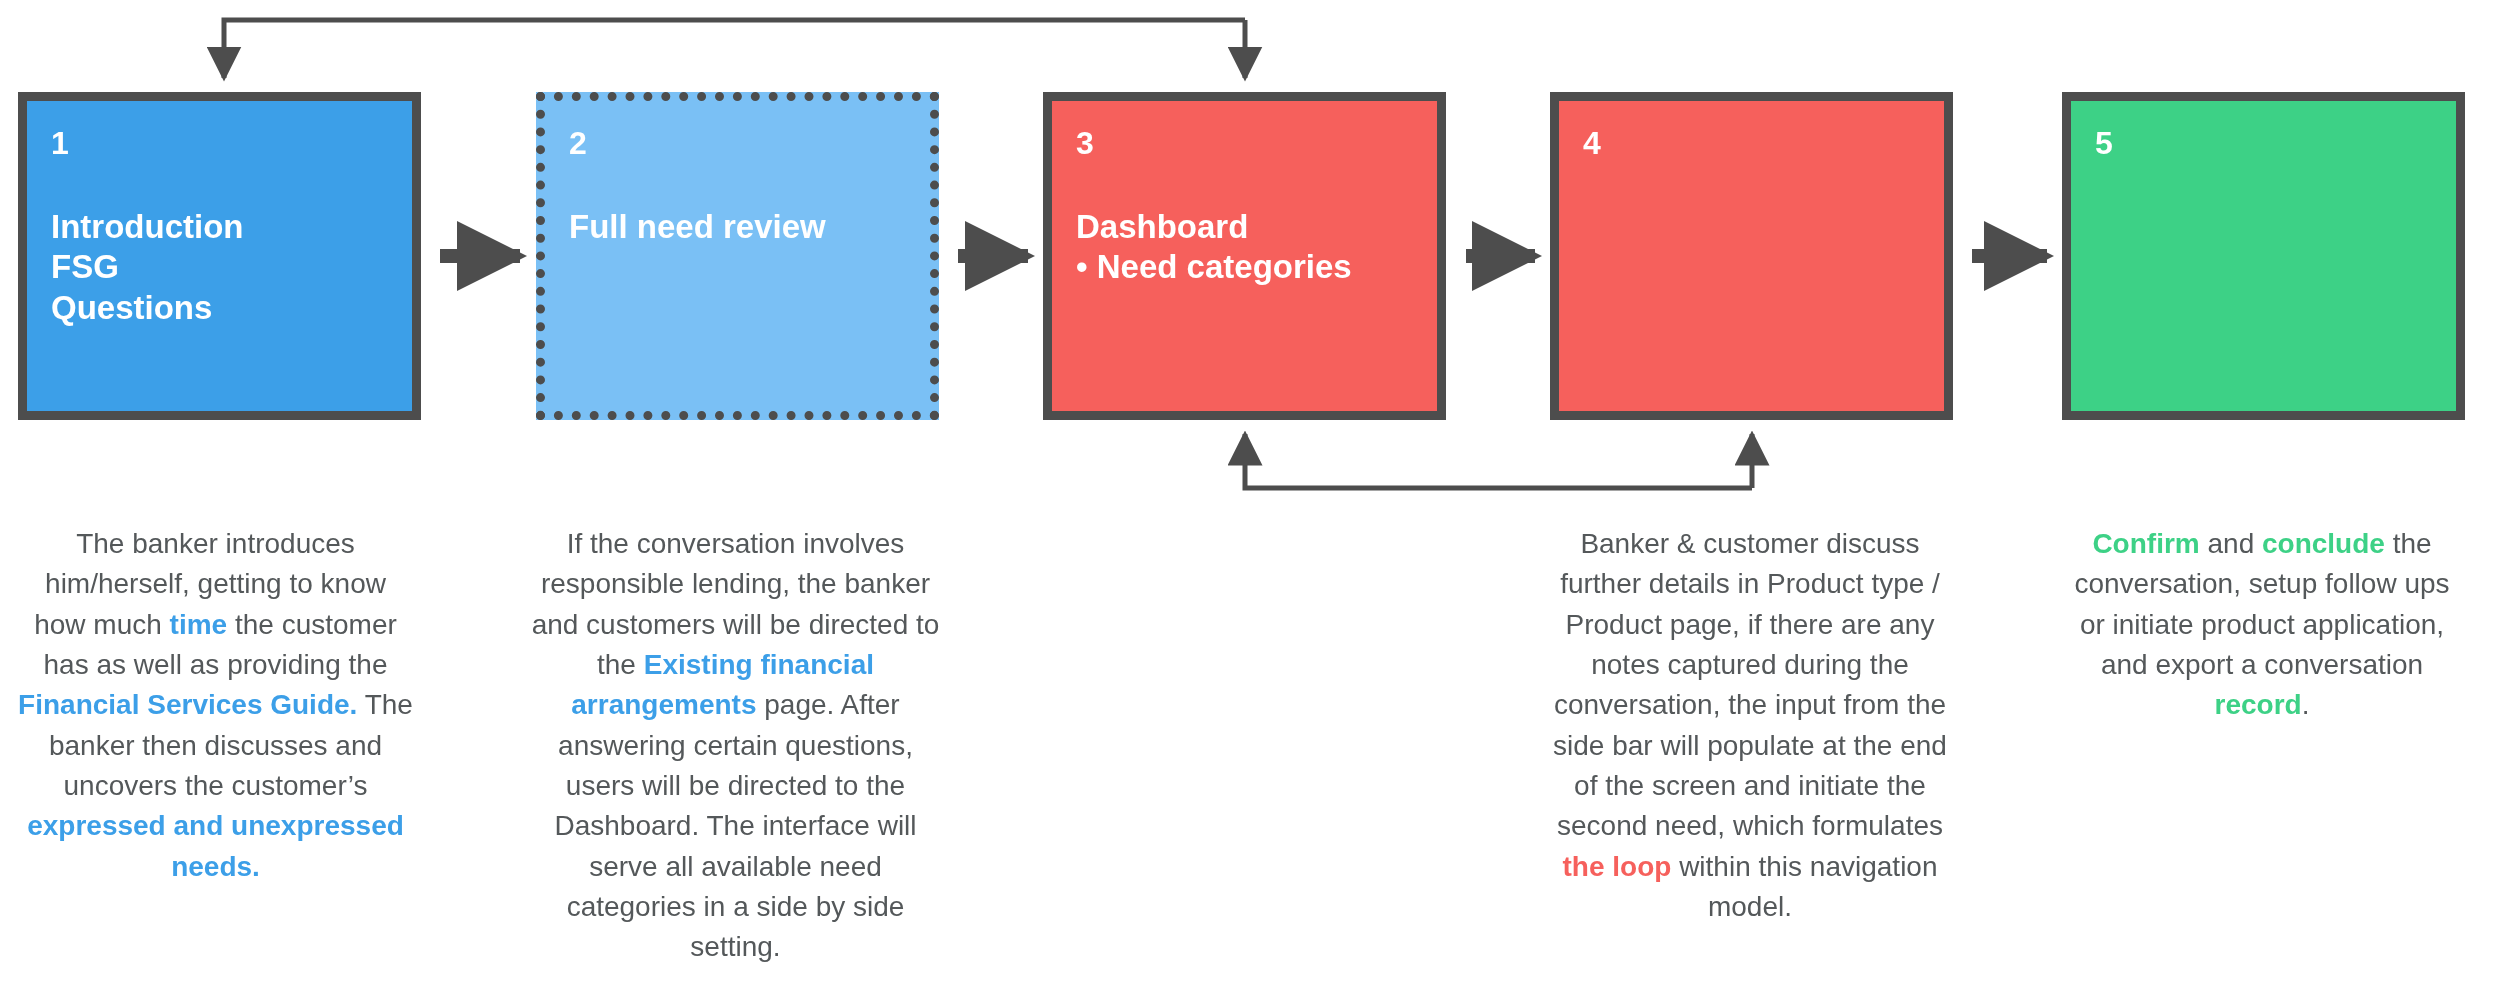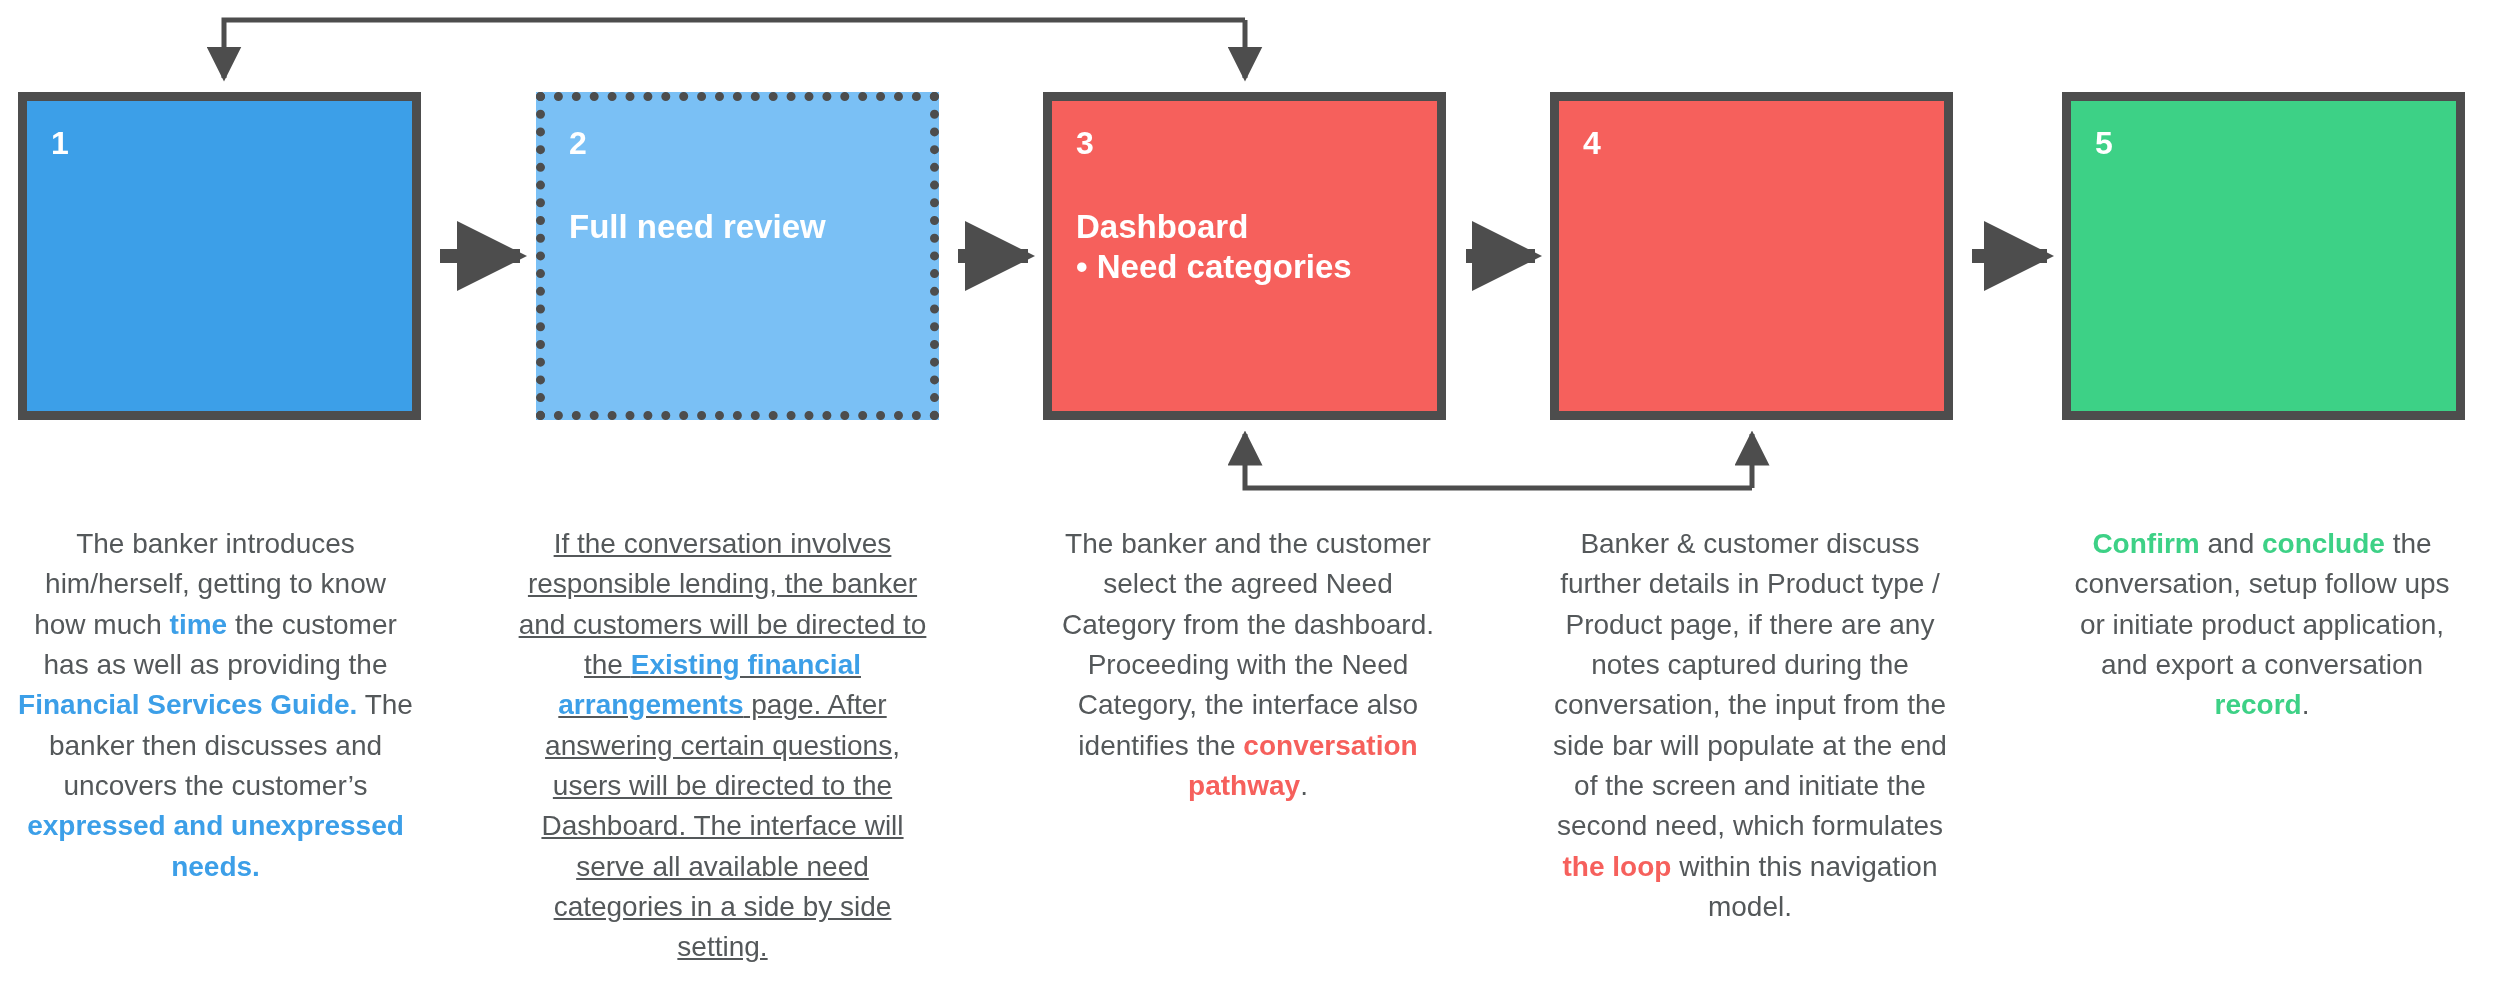--- a/index.html
+++ b/index.html
@@ -68,21 +68,21 @@
     position: absolute;
     top: 524px;
     width: 400px;
     font-size: 28px;
     line-height: 1.44;
     color: #54585a;
     letter-spacing: 0px;
     text-align: center;
   }
   #cap1 { left: 18px;   width: 395px; }
-  #cap2 { left: 515px;  width: 415px; text-decoration: underline; }
+  #cap2 { left: 528px;  width: 415px; }
   #cap3 { left: 1043px; width: 410px; }
   #cap4 { left: 1550px; width: 400px; }
   #cap5 { left: 2062px; width: 400px; }
 
   .hl-blue  { color: #3C9FE8; font-weight: 700; }
   .hl-red   { color: #F6605C; font-weight: 700; }
   .hl-green { color: #3DD186; font-weight: 700; }
 </style>
 </head>
 <body>
@@ -121,20 +121,23 @@
     </g>
 
     <g>
       <path d="M 1752 488 L 1245 488 L 1245 434" fill="none" stroke="#4D4D4D" stroke-width="5" marker-end="url(#thinArrowDown)"></path>
       <path d="M 1752 488 L 1752 434" fill="none" stroke="#4D4D4D" stroke-width="5" marker-end="url(#thinArrowDown)"></path>
     </g>
   </svg>
 
   <div class="node" id="node1" style="background: rgb(60, 159, 232); border-color: rgb(77, 77, 77); border-style: solid;">
     <div class="num">1</div>
+    <div class="body">Introduction
+FSG
+Questions</div>
   </div>
 
   <div class="node dotted" id="node2" style="background: rgb(122, 192, 245); border-color: rgb(77, 77, 77); border-style: dotted;">
     <div class="num">2</div>
     <div class="body">Full need review</div>
   </div>
 
   <div class="node" id="node3" style="background: rgb(246, 96, 92); border-color: rgb(77, 77, 77); border-style: solid;">
     <div class="num">3</div>
     <div class="body">Dashboard
@@ -144,17 +147,16 @@
   <div class="node" id="node4" style="background: rgb(246, 96, 92); border-color: rgb(77, 77, 77); border-style: solid;">
     <div class="num">4</div>
   </div>
 
   <div class="node" id="node5" style="background: rgb(61, 209, 134); border-color: rgb(77, 77, 77); border-style: solid;">
     <div class="num">5</div>
   </div>
 
   <div class="caption" id="cap1"><span>The banker introduces him/herself, getting to know how much </span><span class="hl-blue">time</span><span> the customer has as well as providing the </span><span class="hl-blue">Financial Services Guide.</span><span> The banker then discusses and uncovers the customer’s </span><span class="hl-blue">expressed and unexpressed needs.</span></div>
   <div class="caption" id="cap2"><span>If the conversation involves responsible lending, the banker and customers will be directed to the </span><span class="hl-blue">Existing financial arrangements</span><span> page. After answering certain questions, users will be directed to the Dashboard. The interface will serve all available need categories in a side by side setting.</span></div>
-  <div class="caption" id="cap3"><span>The banker and the customer select the agreed Need Category from the dashboard. Proceeding with the Need Category, the interface also identifies the </span><span class="hl-red">conversation pathway</span><span>.</span></div>
   <div class="caption" id="cap5"><span class="hl-green">Confirm</span><span> and </span><span class="hl-green">conclude</span><span> the conversation, setup follow ups or initiate product application, and export a conversation </span><span class="hl-green">record</span><span>.</span></div>
   <div class="caption" id="cap4"><span>Banker &amp; customer discuss further details in Product type / Product page, if there are any notes captured during the conversation, the input from the side bar will populate at the end of the screen and initiate the second need, which formulates </span><span class="hl-red">the loop</span><span> within this navigation model.</span></div>
 
 </div>
 
 </body></html>

